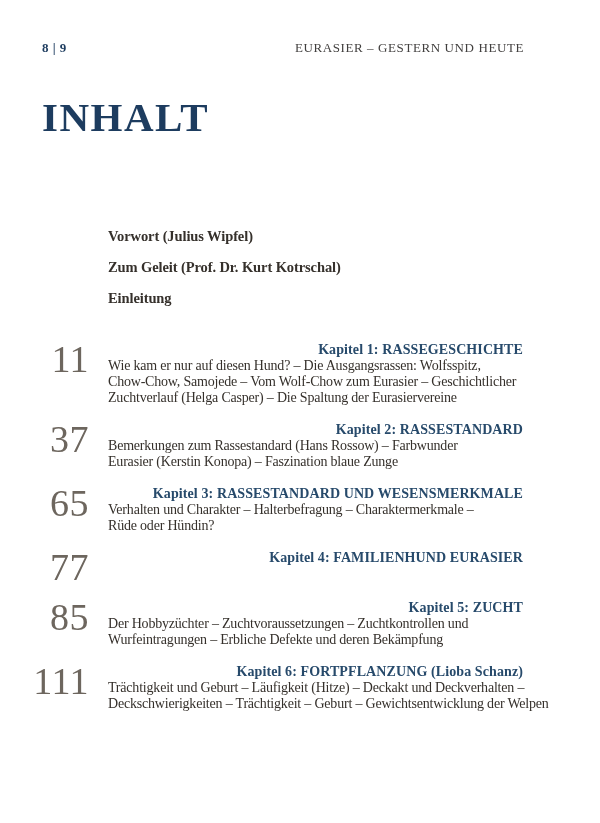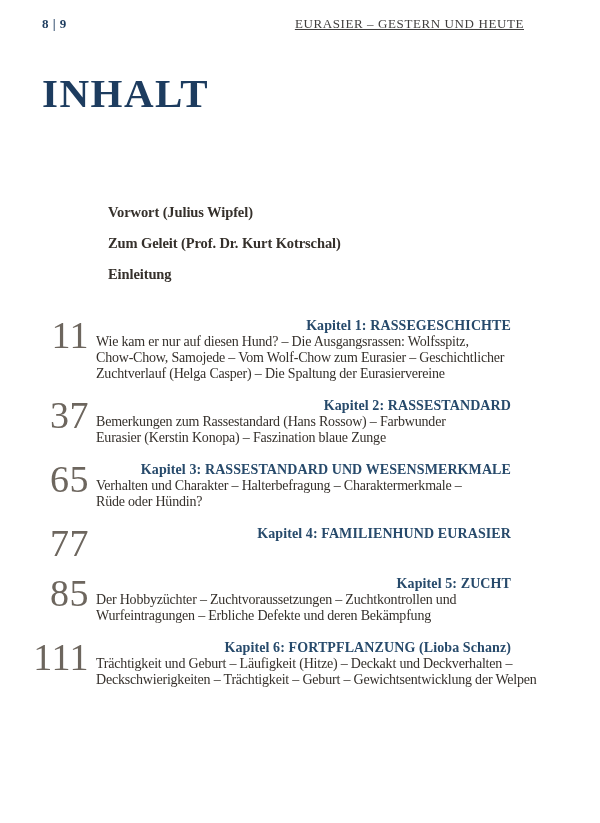--- a/index.html
+++ b/index.html
@@ -18,33 +18,32 @@
     position: relative;
     width: 600px;
     height: 823px;
   }
 
   
   .running-header {
     display: flex;
     justify-content: space-between;
     align-items: flex-start;
-    margin: 16px 76px 0 42px;
+    margin: 40px 76px 0 42px;
     font-size: 13px;
     line-height: 16px;
   }
   .folio {
     color: #1d3c5f;
     font-weight: bold;
     letter-spacing: 0.5px;
   }
   .running-title {
     color: #413f3e;
     letter-spacing: 0.6px;
-    text-decoration: underline;
   }
 
   
   .page-title {
     margin: 41px 0 0 42px;
     font-size: 41px;
     line-height: 40px;
     font-weight: bold;
     color: #1d3c5f;
     letter-spacing: 1.5px;
@@ -62,21 +61,21 @@
     color: #35302b;
   }
 
   
   .toc {
     margin: 28px 0 0 0;
   }
   .toc-entry {
     display: grid;
     grid-template-columns: 64px 415px;
-    column-gap: 7px;
+    column-gap: 19px;
     margin: 8px 0 16px 25px;
   }
   .toc-page-number {
     justify-self: end;
     align-self: start;
     font-size: 38px;
     line-height: 34px;
     color: #6d665e;
     letter-spacing: 0.5px;
   }

